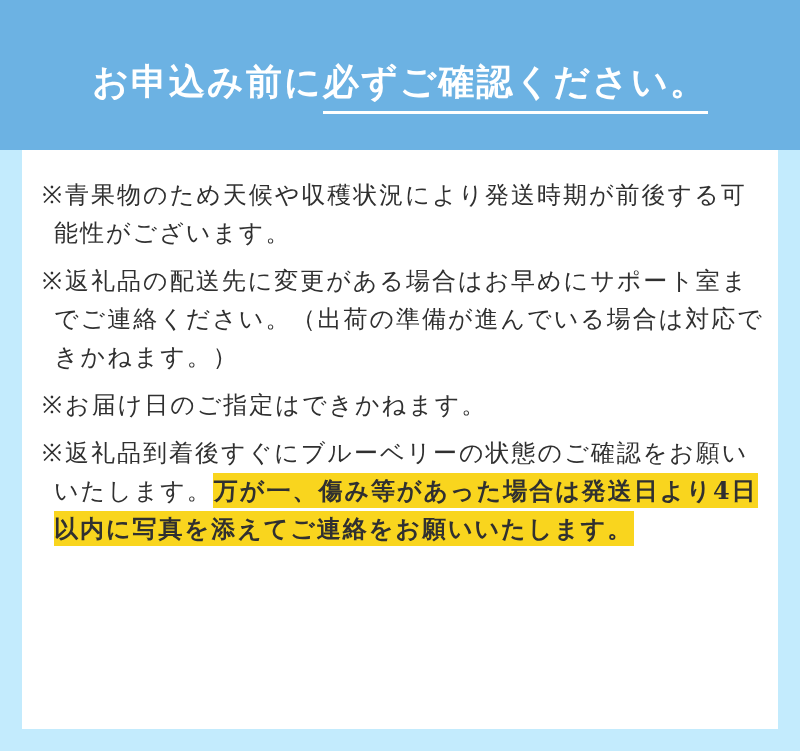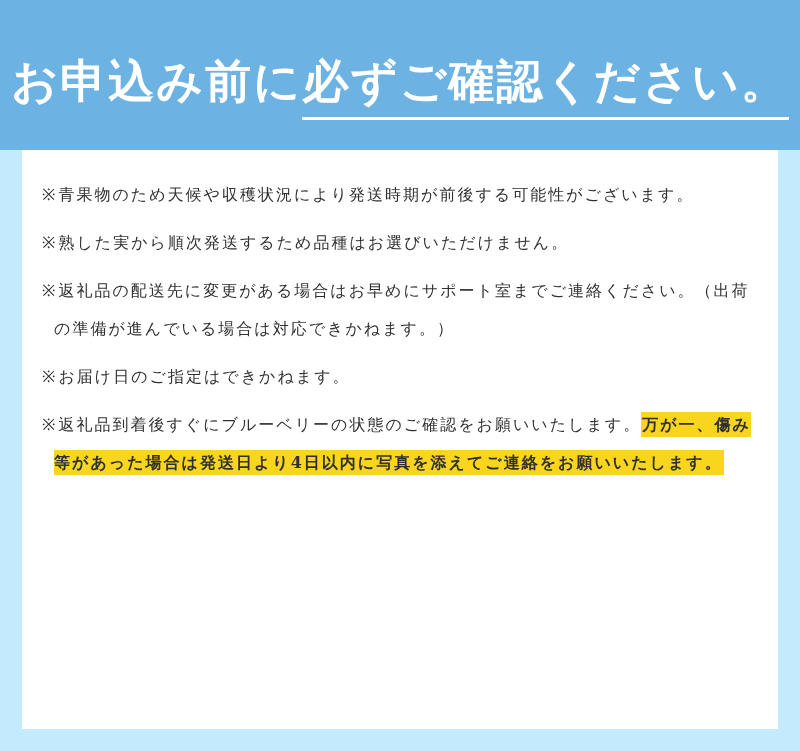--- a/index.html
+++ b/index.html
@@ -17,21 +17,21 @@
     background: #6cb2e3;
     display: flex;
     align-items: center;
     justify-content: center;
     box-sizing: border-box;
     padding-top: 14px;
   }
   .title {
     margin: 0;
     color: #ffffff;
-    font-size: 46px;
+    font-size: 36px;
     font-weight: 600;
     letter-spacing: 2px;
     white-space: nowrap;
   }
   .title .u {
     border-bottom: 3px solid #ffffff;
     padding-bottom: 9px;
   }
 
   .panel {
@@ -39,21 +39,21 @@
     height: 579px;
     background: #ffffff;
     box-sizing: border-box;
     padding: 26px 14px 0 8px;
     overflow: hidden;
   }
   .notice {
     margin: 0 0 10px 0;
     padding-left: 24px;
     text-indent: -12px;
-    font-size: 16px;
+    font-size: 24px;
     line-height: 38px;
     letter-spacing: 2px;
     color: #303030;
     text-align: left;
   }
   .notice .mk { padding-right: 1px; }
   .hl {
     background: #f9d51e;
     font-weight: bold;
     padding: 3px 1px;
@@ -65,21 +65,20 @@
 <div class="page">
 
   <header class="banner">
     <h1 class="title"><span>お申込み前に</span><span class="u">必ずご確認ください。</span></h1>
   </header>
 
   <main class="panel">
 
     <p class="notice"><span class="mk">※</span><span>青果物のため天候や収穫状況により発送時期が前後する可能性がございます。</span></p>
 
-    <p class="notice"><span class="mk">※</span><span>熟した実から順次発送するため品種はお選びいただけません。</span></p>
 
     <p class="notice"><span class="mk">※</span><span>返礼品の配送先に変更がある場合はお早めにサポート室までご連絡ください。（出荷の準備が進んでいる場合は対応できかねます。）</span></p>
 
     <p class="notice"><span class="mk">※</span><span>お届け日のご指定はできかねます。</span></p>
 
 
     <p class="notice"><span class="mk">※</span><span>返礼品到着後すぐにブルーベリーの状態のご確認をお願いいたします。</span><strong class="hl">万が一、傷み等があった場合は発送日より4日以内に写真を添えてご連絡をお願いいたします。</strong></p>
 
   </main>
 

